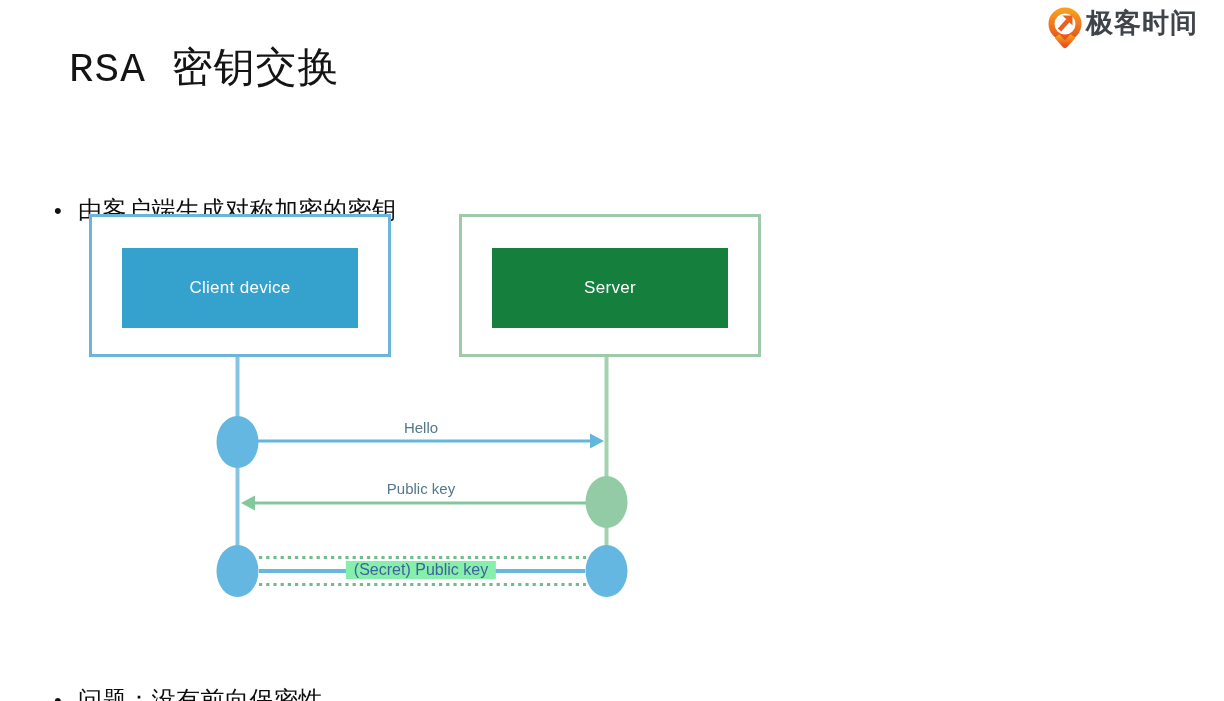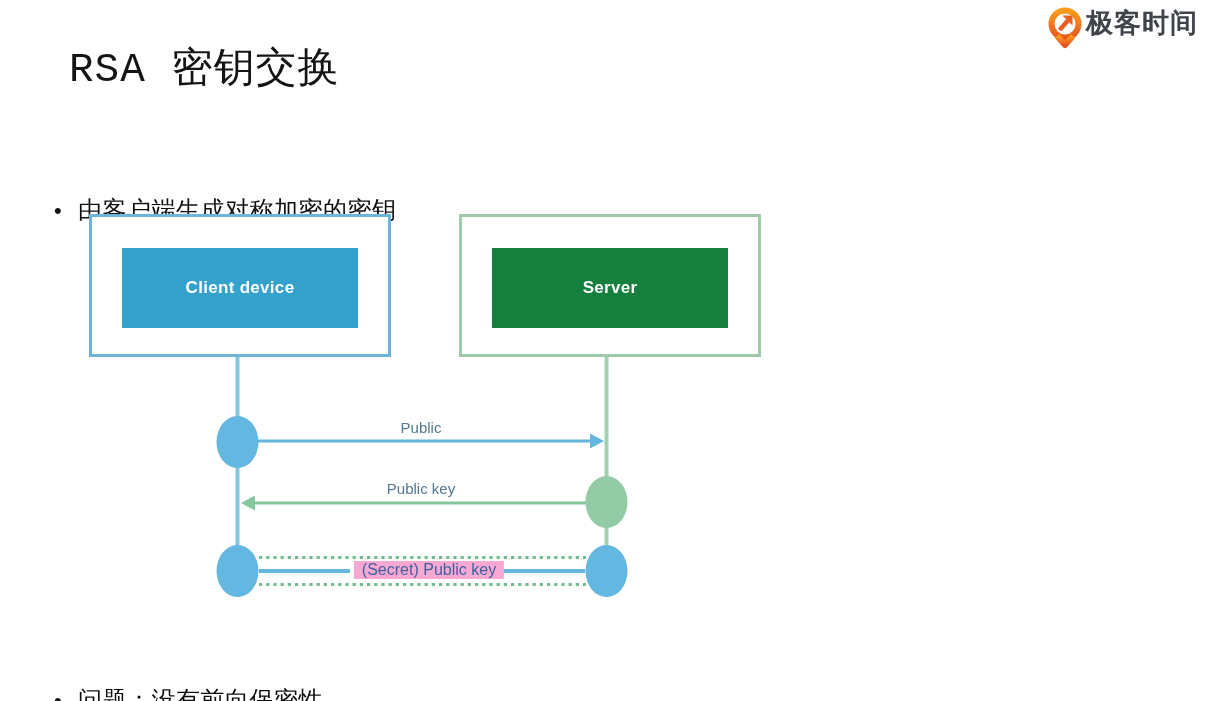--- a/index.html
+++ b/index.html
@@ -45,34 +45,34 @@
   .diagram { position: absolute; inset: 0; }
   .seq-svg { position: absolute; left: 0; top: 0; width: 1224px; height: 701px; }
 
   .outer-box { position: absolute; top: 214px; width: 302px; height: 143px; background: #ffffff; }
   .outer-client { left: 89px;  border: 3px solid #6db4d9; }
   .outer-server { left: 459px; border: 3px solid #9ecaa9; }
 
   .inner-box {
     position: absolute; top: 31px; left: 30px; width: 236px; height: 80px;
     display: flex; align-items: center; justify-content: center;
-    color: #ffffff; font-weight: 700; font-size: 17px; letter-spacing: 0.3px;
+    color: #ffffff; font-weight: 400; font-size: 17px; letter-spacing: 0.3px;
   }
   .inner-client { background: #35a1cd; }
   .inner-server { background: #15803d; }
 
   .msg-label {
     position: absolute; transform: translateX(-50%);
     font-size: 15px; color: #53788f; white-space: nowrap;
   }
   .label-hello      { left: 421px; top: 419px; }
   .label-publickey  { left: 421px; top: 480px; }
   .label-secret     {
     left: 421px; top: 561px; font-size: 16px; color: #41619c;
-    background: #f9a8d4; padding: 0 8px; margin-left: 8px;
+    background: #86efac; padding: 0 8px;
   }
 </style>
 </head>
 <body>
 
 <div class="slide">
 
   <div class="logo">
     <svg width="42" height="46" viewBox="0 0 42 46">
       <defs>
@@ -133,21 +133,21 @@
       <div class="inner-box inner-client">
         <span>Client device</span>
       </div>
     </div>
     <div class="outer-box outer-server">
       <div class="inner-box inner-server">
         <span>Server</span>
       </div>
     </div>
 
-    <span class="msg-label label-hello">Public</span>
+    <span class="msg-label label-hello">Hello</span>
     <span class="msg-label label-publickey">Public key</span>
     <span class="msg-label label-secret">(Secret) Public key</span>
   </div>
 
   <div class="bullet bullet-2">
     <span class="marker">•</span>
     <span class="btext">问题：没有前向保密性</span>
   </div>
 
 </div>

